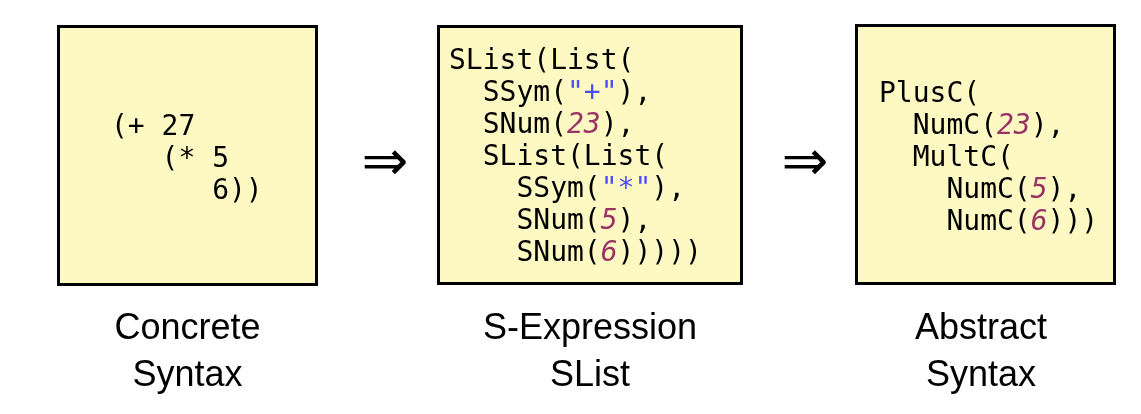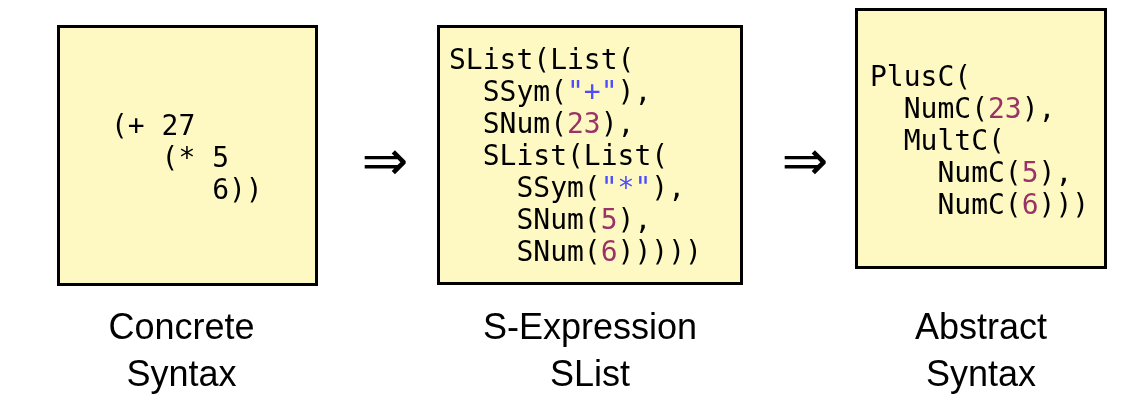--- a/index.html
+++ b/index.html
@@ -12,37 +12,37 @@
     font-family: "Liberation Sans", sans-serif;
   }
   .box {
     position: absolute;
     border: 3px solid #000000;
     background: #fef9c3;
     box-sizing: content-box;
   }
   #box-0 { left: 57px;  top: 25px; width: 255px; height: 255px; }
   #box-1 { left: 437px; top: 25px; width: 300px; height: 254px; }
-  #box-2 { left: 855px; top: 8px; width: 246px; height: 255px; }
+  #box-2 { left: 855px; top: 24px; width: 246px; height: 255px; padding-left: 9px; }
 
   .code {
     margin: 0;
     font-family: "DejaVu Sans Mono", monospace;
     font-size: 28px;
     line-height: 32px;
     color: #000000;
     white-space: pre;
   }
   #box-0 .code { padding: 82px 0 0 51px; }
   #box-1 .code { padding: 16px 0 0 9px;  }
   #box-2 .code { padding: 50px 0 0 12px; }
 
   .tok-plain  { color: #000000; }
   .tok-string { color: #4d4dff; }
-  .tok-number { color: #993366; }
+  .tok-number { color: #993366; font-style: italic; }
 
   .arrow {
     position: absolute;
     width: 80px;
     height: 56px;
     display: flex;
     align-items: center;
     justify-content: center;
     font-family: "DejaVu Sans", sans-serif;
     font-size: 56px;
@@ -54,21 +54,21 @@
 
   .label {
     position: absolute;
     top: 303px;
     text-align: center;
     font-size: 36px;
     line-height: 47px;
     color: #000000;
     white-space: pre-line;
   }
-  #label-0 { left: 11px;  width: 341px; }
+  #label-0 { left: 17px;  width: 341px; }
   #label-1 { left: 400px; width: 380px; }
   #label-2 { left: 818px; width: 326px; }
 </style>
 </head>
 <body>
 
 <div class="figure">
 
   <div class="box" id="box-0">
     <pre class="code"><div><span class="tok-plain">(+ 27</span></div><div><span class="tok-plain">   (* 5</span></div><div><span class="tok-plain">      6))</span></div></pre>

